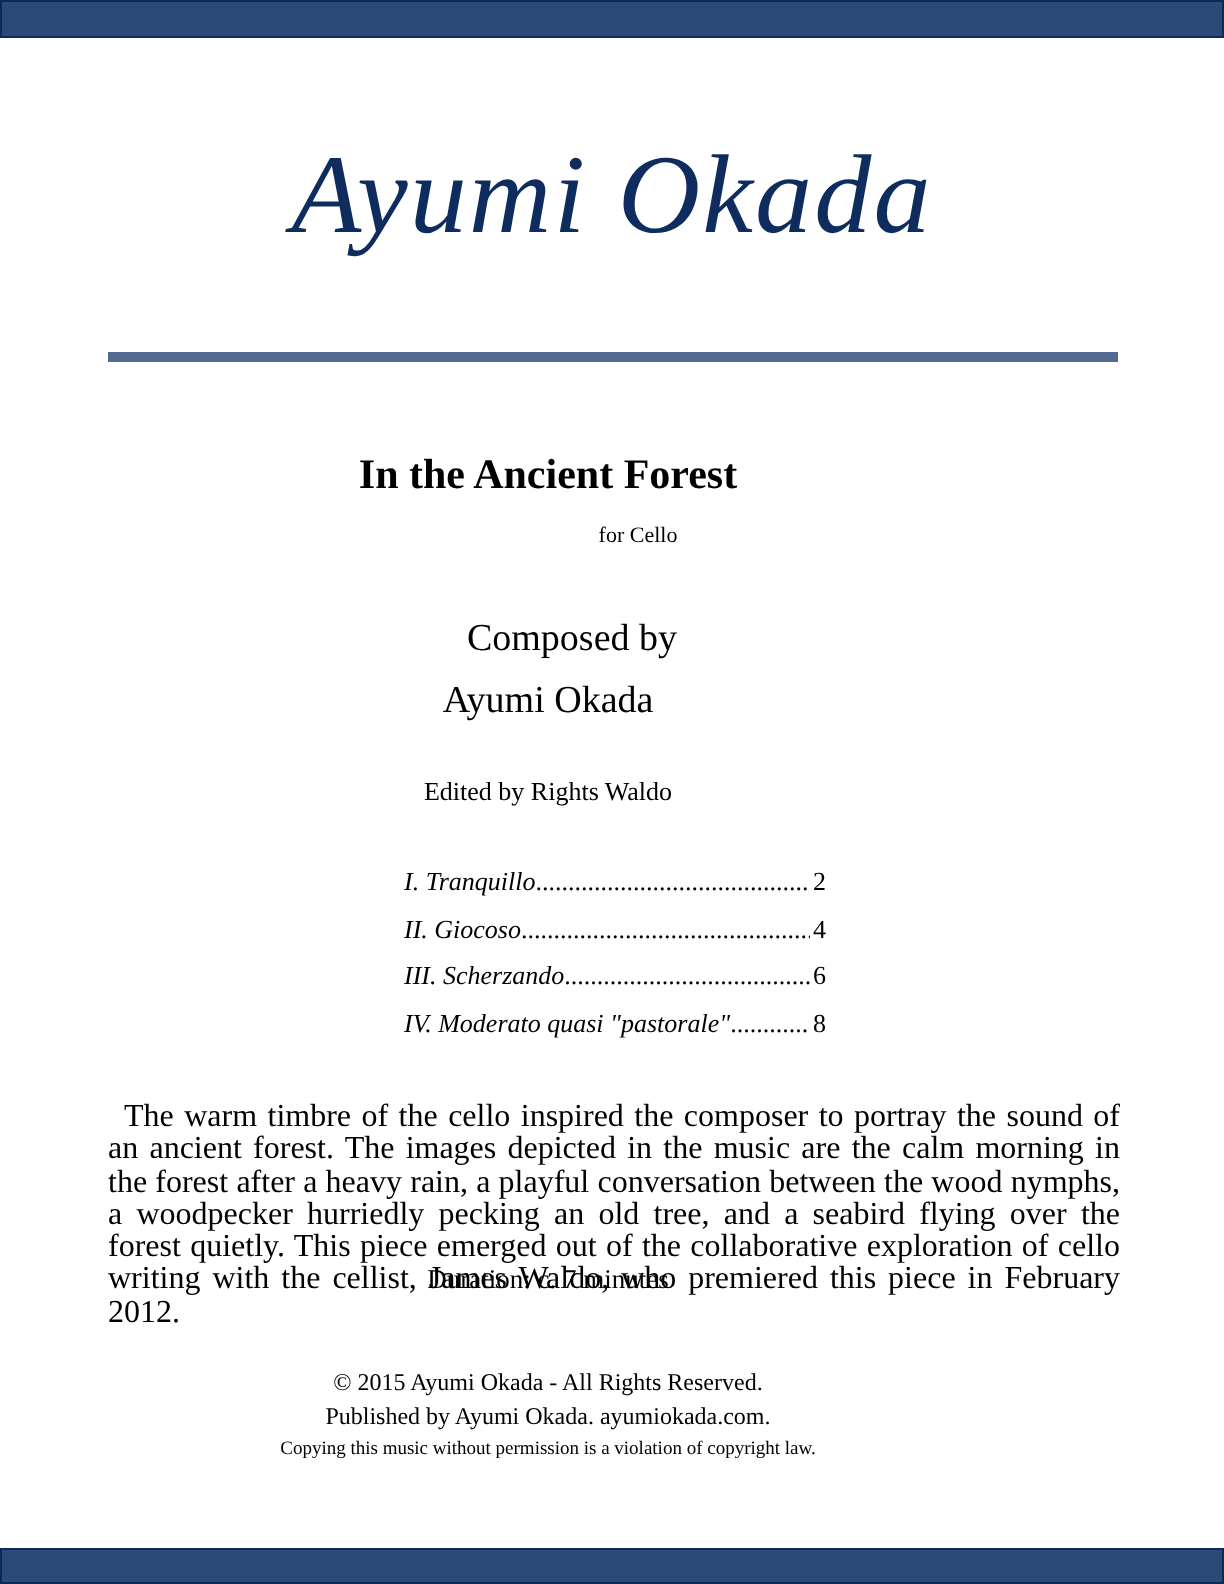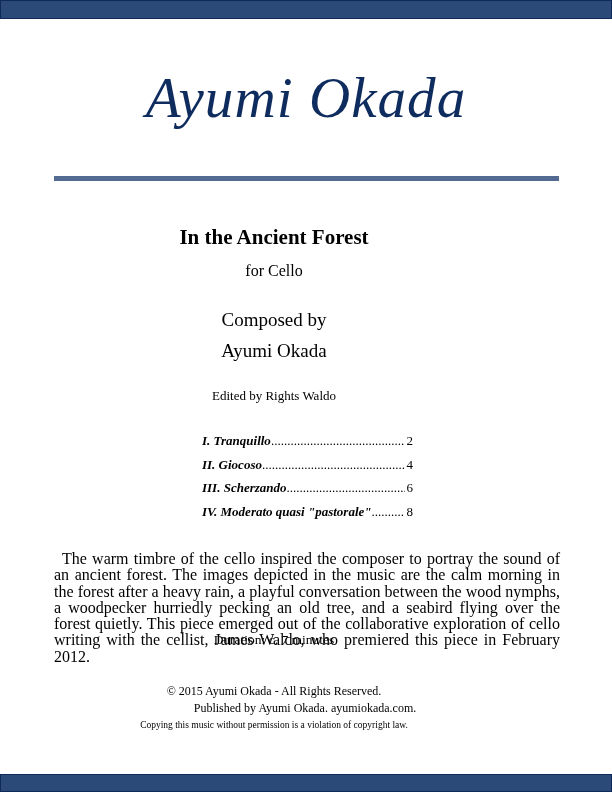--- a/index.html
+++ b/index.html
@@ -18,38 +18,38 @@
     font-family: "Liberation Serif", serif; font-style: italic;
     font-size: 56px; color: #0f2c5f; letter-spacing: 1px;
     transform: scaleX(1.02);
   }
   .rule {
     position: absolute; left: 54px; top: 176px; width: 505px; height: 5px;
     background: #536a92;
   }
   .center { position: absolute; left: 0; width: 548px; text-align: center; }
   .title { top: 225px; font-size: 21px; font-weight: bold; }
-  .subtitle { top: 262px; font-size: 16px; }
-  .composed { top: 309px; font-size: 19px; }
+  .subtitle { top: 262px; font-size: 11px; padding-left: 45px; }
+  .composed { top: 309px; font-size: 19px; margin-left: 12px; }
   .composer { top: 340px; font-size: 19px; }
   .editor { top: 388px; font-size: 13px; }
   .toc { position: absolute; left: 202px; width: 211px; top: 433px; }
   .toc-row {
     display: flex; align-items: baseline; height: 23.5px; font-size: 13px;
   }
-  .toc-row .name { font-weight: bold; font-style: italic; white-space: nowrap; }
+  .toc-row .name { font-weight: normal; font-style: italic; white-space: nowrap; }
   .toc-row .dots { flex: 1; overflow: hidden; white-space: nowrap; letter-spacing: 0px; }
   .toc-row .page { white-space: nowrap; padding-left: 2px; }
   .desc {
     position: absolute; left: 54px; width: 506px; top: 551px;
     font-size: 16px; line-height: 16.3px; text-indent: 8px; text-align: justify;
   }
   .duration { top: 632px; font-size: 13.5px; }
   .copyright { top: 684px; font-size: 12px; }
-  .published { top: 701px; font-size: 12px; padding-left: 31px; }
+  .published { top: 701px; font-size: 12px; }
   .warning { top: 720px; font-size: 9.5px; }
 </style>
 </head>
 <body>
 
 <div class="bar top"></div>
 
 <div class="logo">Ayumi Okada</div>
 
 <div class="rule"></div>

